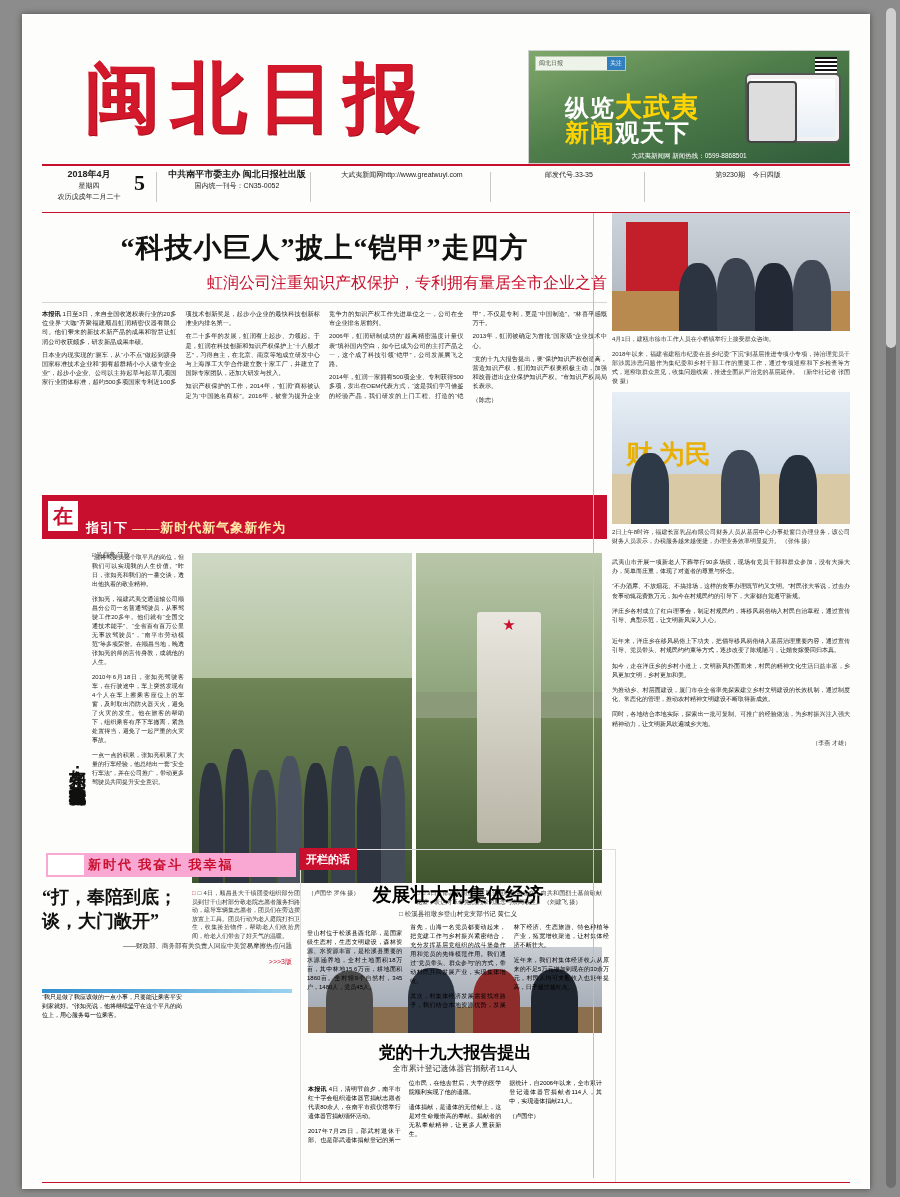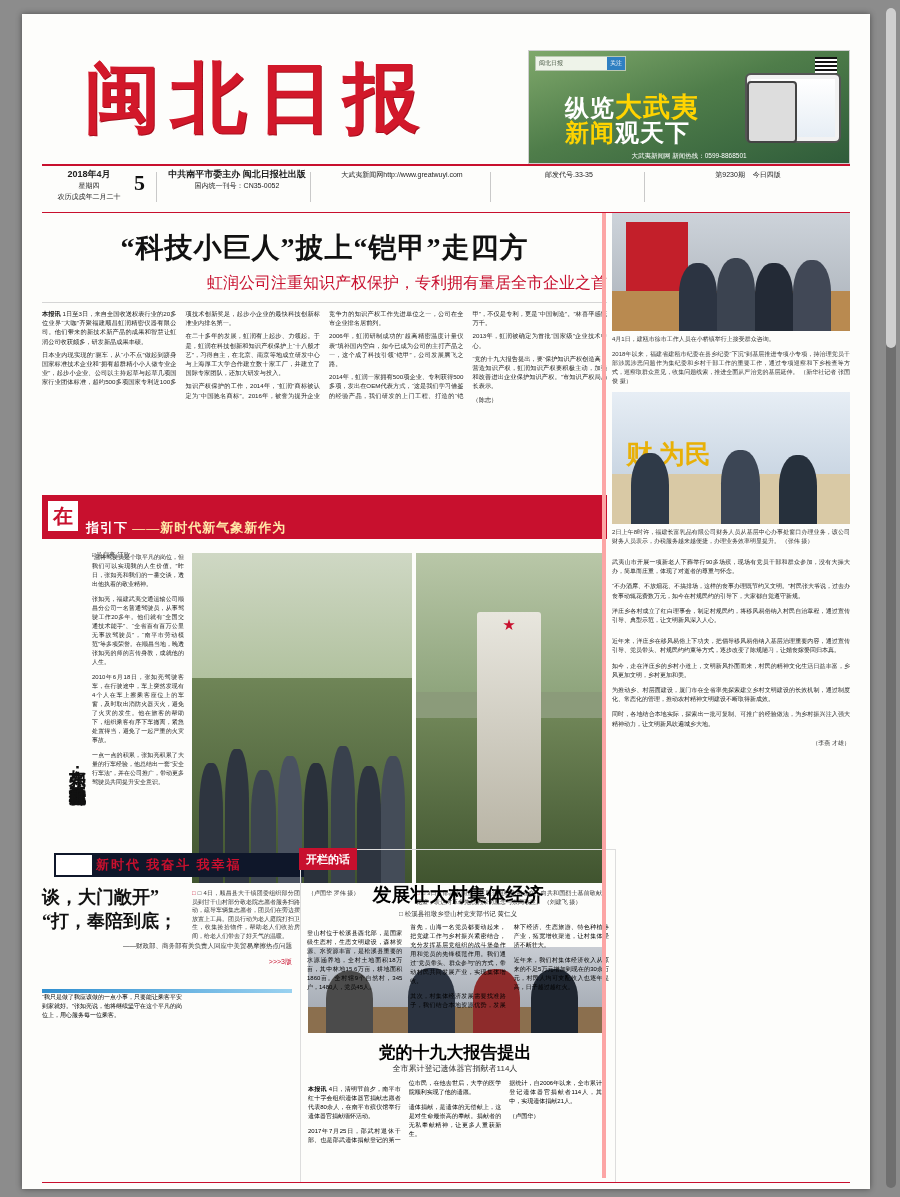--- a/index.html
+++ b/index.html
@@ -36,21 +36,21 @@
   .dl2{left:120px;width:150px;}
   .dl2 b{font-size:9px;}
   .dl3{left:272px;width:176px;}
   .dl4{left:452px;width:150px;}
   .dl5{left:606px;width:200px;}
   .dsep{position:absolute;top:6px;width:1px;height:30px;background:#c9c9c9;}
 
   
   .body{position:relative;margin:0 20px;height:965px;}
   .colL{position:absolute;left:0;top:0;width:565px;height:100%;}
-  .colR{position:absolute;right:0;top:0;width:238px;height:100%;border-left:4px solid #fca5a5;padding-left:6px;}
+  .colR{position:absolute;right:0;top:0;width:238px;height:100%;border-left:1px solid #fca5a5;padding-left:18px;}
 
   .headline{text-align:center;font-family:"Liberation Serif",serif;font-weight:bold;font-size:28px;color:#111;margin:16px 0 6px;letter-spacing:1px;}
   .subhead{text-align:right;font-size:16px;color:#c8102e;margin-bottom:8px;}
   .rule{height:1px;background:#d5d5d5;margin:6px 0;}
 
   .txtcols{column-count:4;column-gap:9px;font-size:6.2px;line-height:9.2px;color:#222;text-align:justify;height:178px;overflow:hidden;}
   .txtcols p{margin:0 0 4px;}
   .txtcols b{font-weight:bold;}
 
   
@@ -72,21 +72,21 @@
   .c1{position:absolute;left:150px;top:342px;width:108px;}
   .c2{position:absolute;left:266px;top:342px;width:104px;}
   .c3{position:absolute;left:374px;top:342px;width:186px;}
   .fphoto3{position:absolute;left:266px;top:400px;width:294px;height:86px;overflow:hidden;background:#9aa7b3;}
   .mid2head{position:absolute;left:266px;top:494px;width:294px;text-align:center;font-family:"Liberation Serif",serif;font-size:17px;font-weight:bold;}
   .mid2sub{position:absolute;left:266px;top:516px;width:294px;text-align:center;font-size:8px;color:#333;}
   .mid2txt{position:absolute;left:266px;top:532px;width:294px;column-count:3;column-gap:8px;font-size:6px;line-height:9px;text-align:justify;height:96px;overflow:hidden;}
   .lcolfoot{position:absolute;left:0;top:440px;width:140px;font-size:6px;line-height:9px;text-align:justify;}
 
   
-  .ystrip{position:absolute;left:12px;top:640px;width:250px;height:24px;background:#0f172a;}
+  .ystrip{position:absolute;left:4px;top:640px;width:250px;height:24px;background:#f9a8d4;}
   .ystrip .pic{position:absolute;left:2px;top:2px;width:36px;height:20px;background:#fff;}
   .ystrip .t{position:absolute;left:42px;top:3px;font-family:"Liberation Serif",serif;font-size:13px;font-weight:bold;color:#c8102e;letter-spacing:2px;}
   .quotebox{position:absolute;left:0;top:672px;width:250px;}
   .quotebox h3{margin:0;font-family:"Liberation Serif",serif;font-size:18px;font-weight:bold;line-height:24px;color:#111;}
   .quotebox .src{margin-top:8px;font-size:6.5px;line-height:9.5px;color:#333;text-align:right;}
   .quotebox .more{margin-top:6px;text-align:right;font-size:7px;color:#c8102e;}
   .bluebar{position:absolute;left:0;top:776px;width:250px;height:4px;background:linear-gradient(90deg,#2f8fd0,#9ad2f0);}
   .more2{position:absolute;right:14px;top:432px;font-size:7px;color:#c8102e;}
 
   
@@ -287,22 +287,22 @@
           <p>（卢国华）</p>
         </div>
       </div>
 
       <div class="ystrip">
         <div class="pic"></div>
         <div class="t">新时代 我奋斗 我幸福</div>
       </div>
 
       <div class="quotebox">
+        <h3>“打，奉陪到底；</h3>
         <h3>谈，大门敞开”</h3>
-        <h3>“打，奉陪到底；</h3>
         <div class="src">——财政部、商务部有关负责人回应中美贸易摩擦热点问题</div>
         <div class="more">&gt;&gt;&gt;3版</div>
       </div>
       <div class="bluebar"></div>
 
       <div class="bottom">
         <div class="tag">开栏的话</div>
         <h2>发展壮大村集体经济</h2>
         <div class="by">□ 松溪县祖墩乡登山村党支部书记  黄仁义</div>
         <div class="cols">

